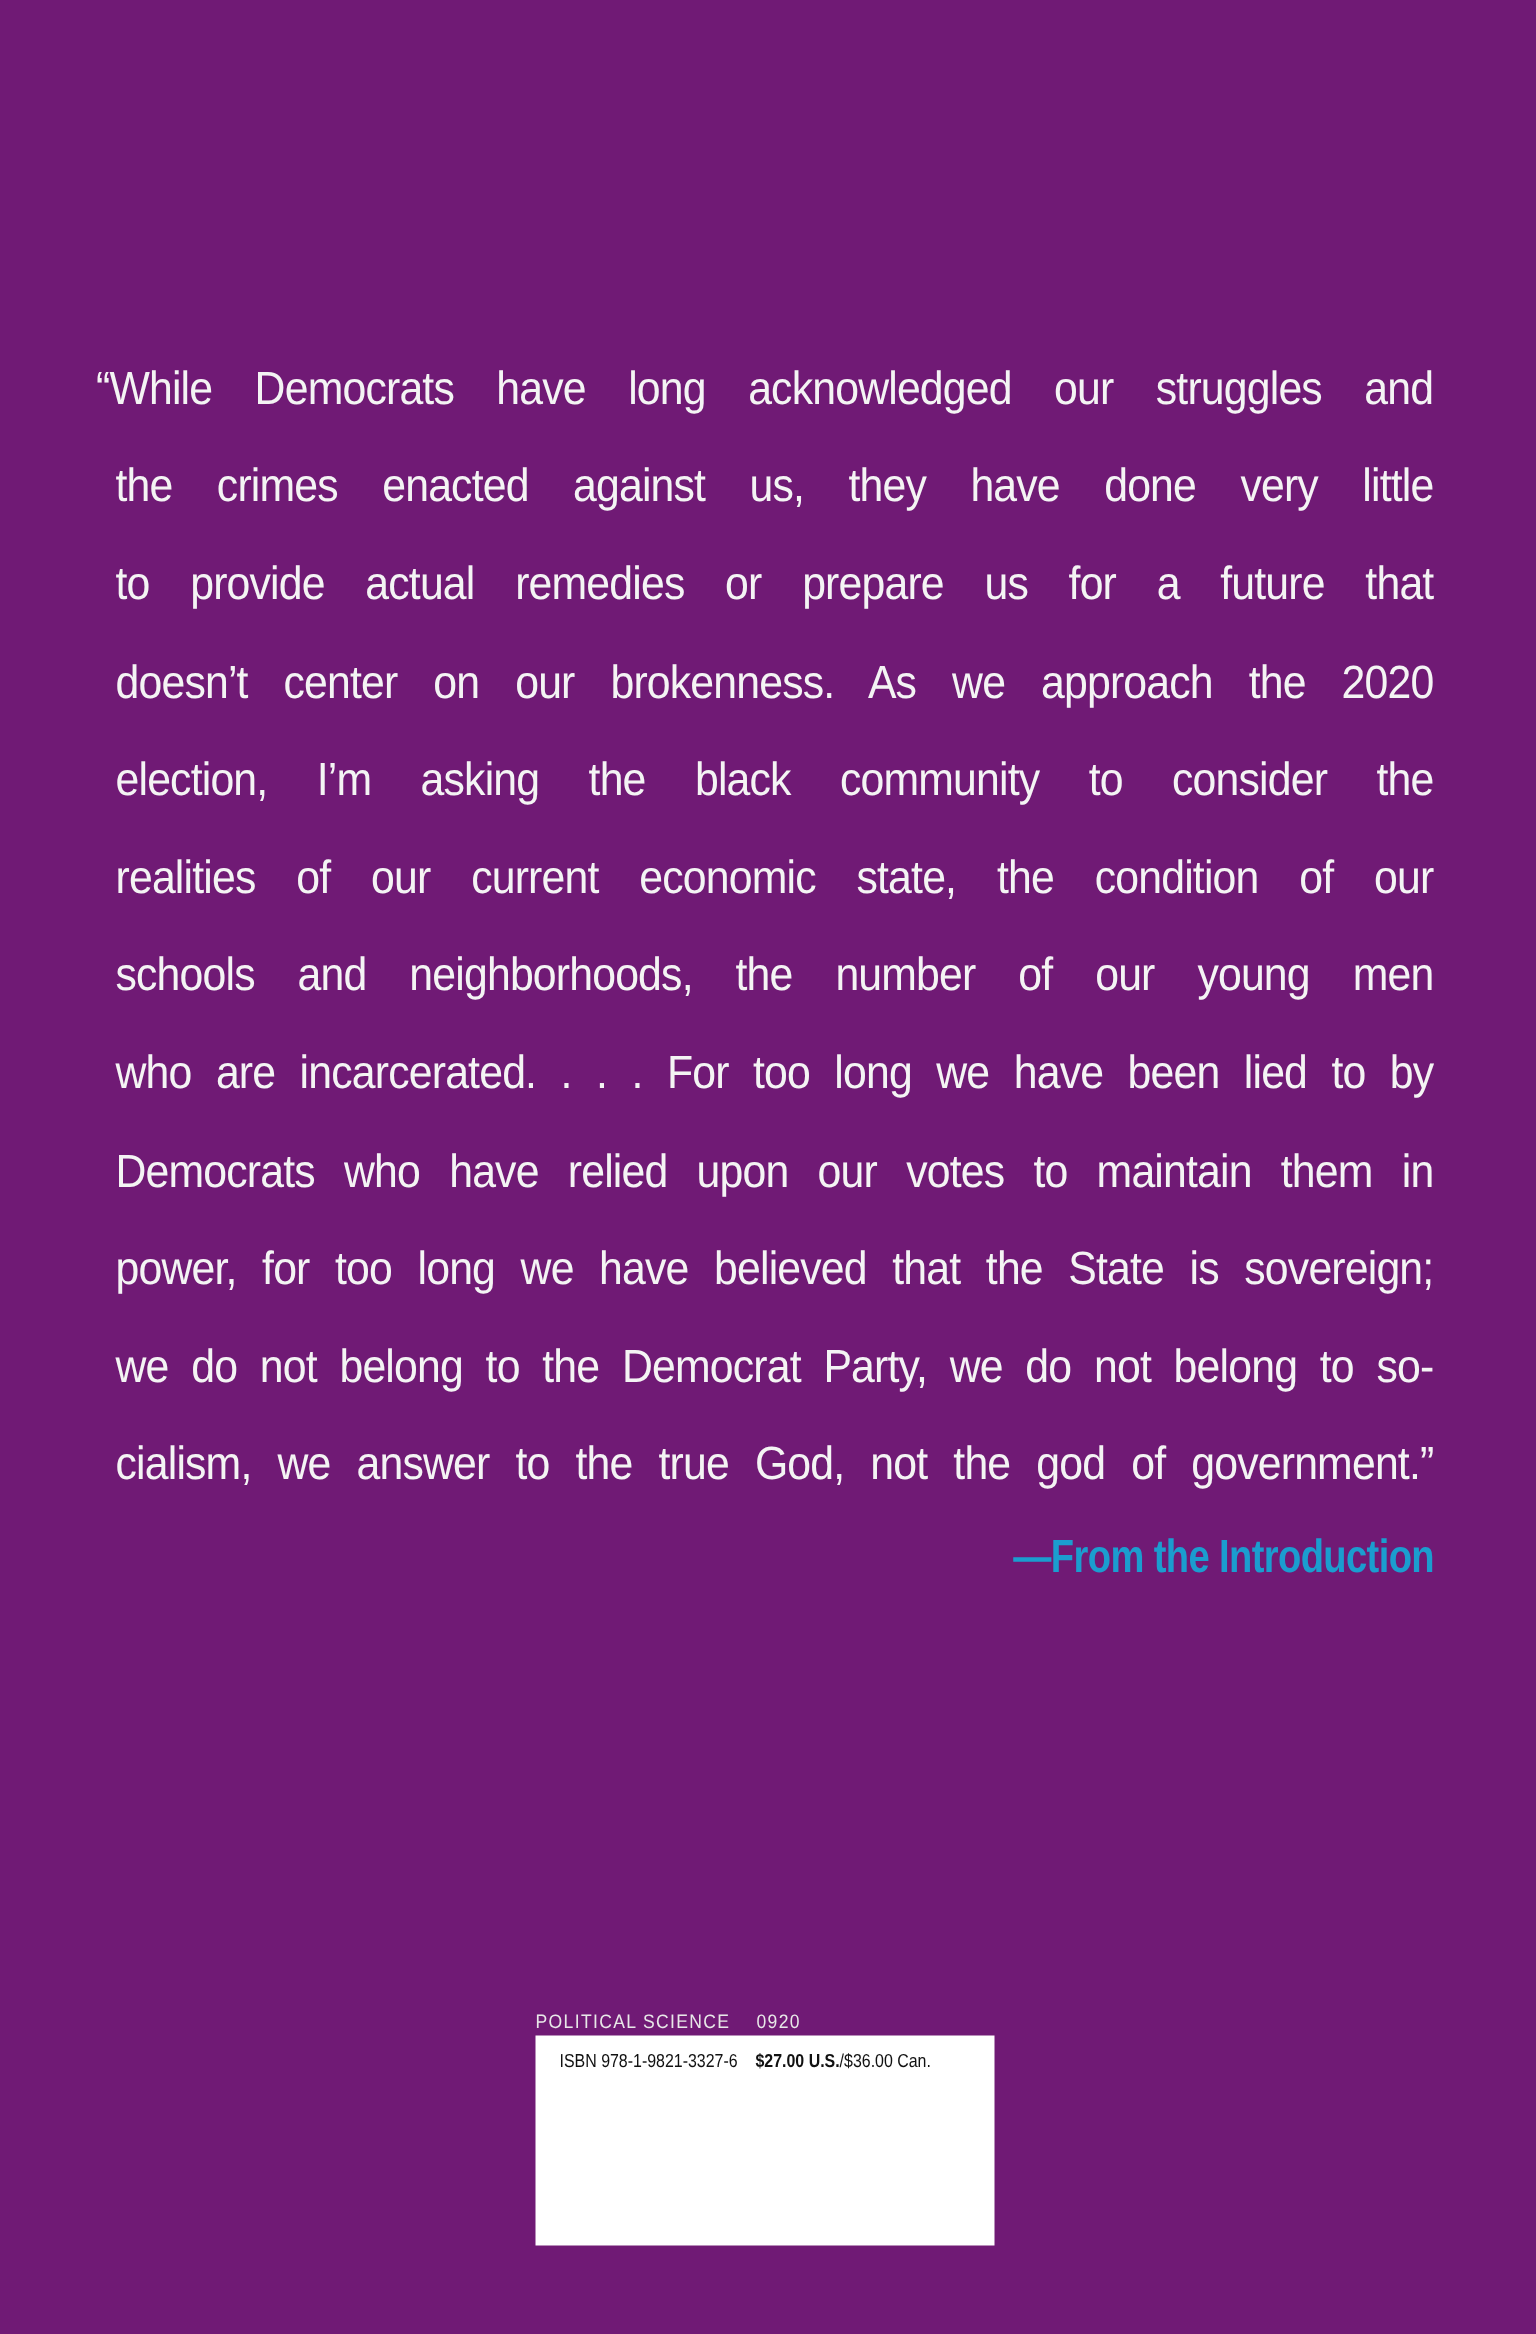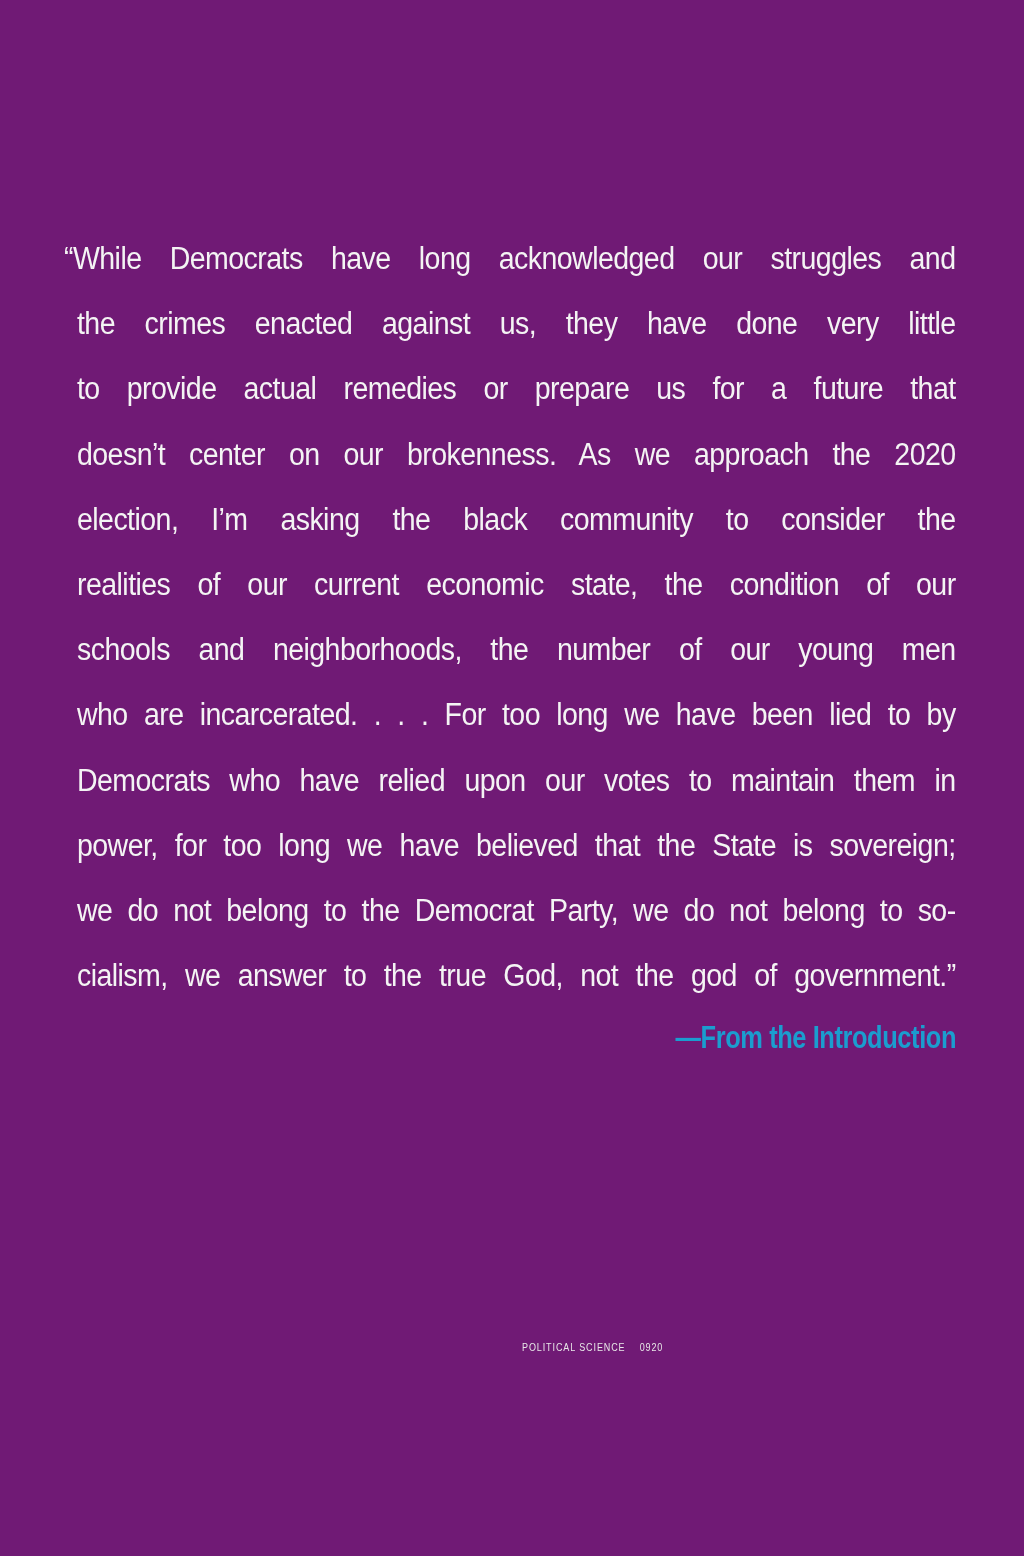--- a/index.html
+++ b/index.html
@@ -67,23 +67,23 @@
       width: 306px;
       height: 160px;
     }
     .category-row {
       position: absolute;
       left: 0;
       top: 0;
       width: 306px;
       height: 18px;
       display: flex;
-      justify-content: flex-end;
+      justify-content: flex-start;
       align-items: center;
-      font-size: 10px;
+      font-size: 13px;
       letter-spacing: 1px;
       color: #e8e8e8;
     }
     .category-row span {
       transform: scaleX(0.9);
       white-space: nowrap;
     }
     .category-label { transform-origin: left center; }
     .product-code { transform-origin: right center; }
     .barcode-box {
@@ -127,15 +127,20 @@
     <span class="quote-line">cialism, we answer to the true God, not the god of government.”</span>
   </div>
 
   <div class="attribution">—From the Introduction</div>
 
   <div class="barcode-area">
     <div class="category-row">
       <span class="category-label">POLITICAL SCIENCE</span>
       <span class="product-code">0920</span>
     </div>
+    <div class="barcode-box">
+      <div class="price-line">
+        <span class="isbn">ISBN 978-1-9821-3327-6</span><span class="price-us">$27.00 U.S.</span><span class="price-sep">/</span><span class="price-can">$36.00 Can.</span>
+      </div>
+    </div>
   </div>
 
 </div>
 
 </body></html>

